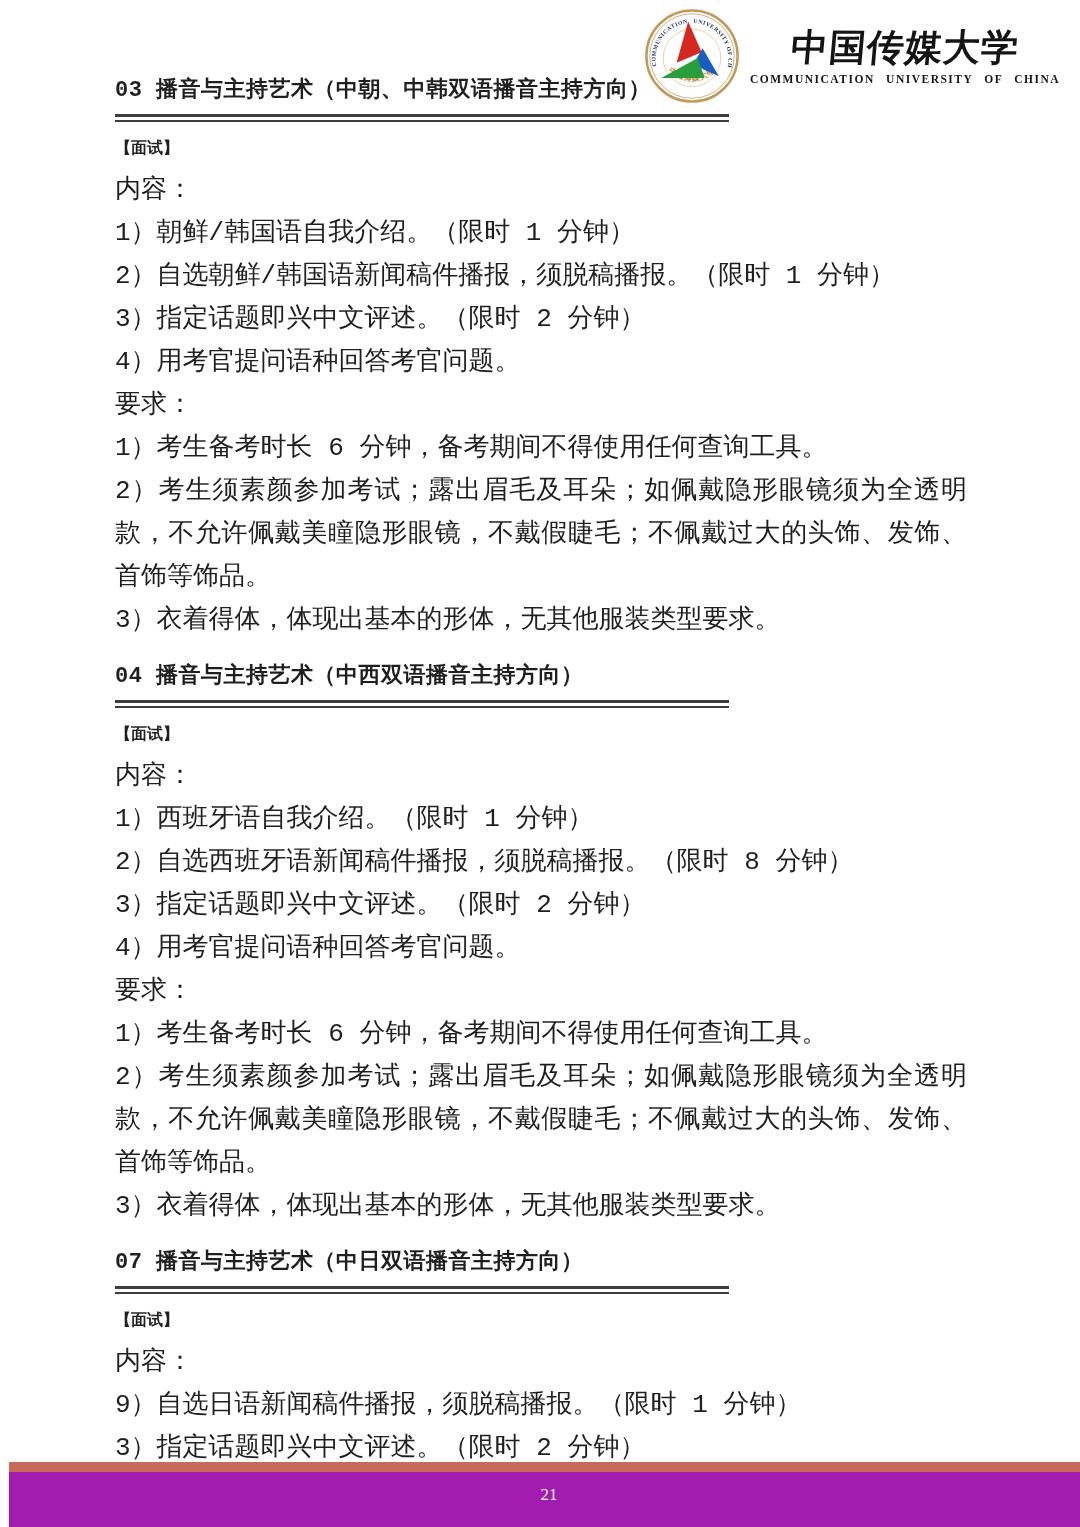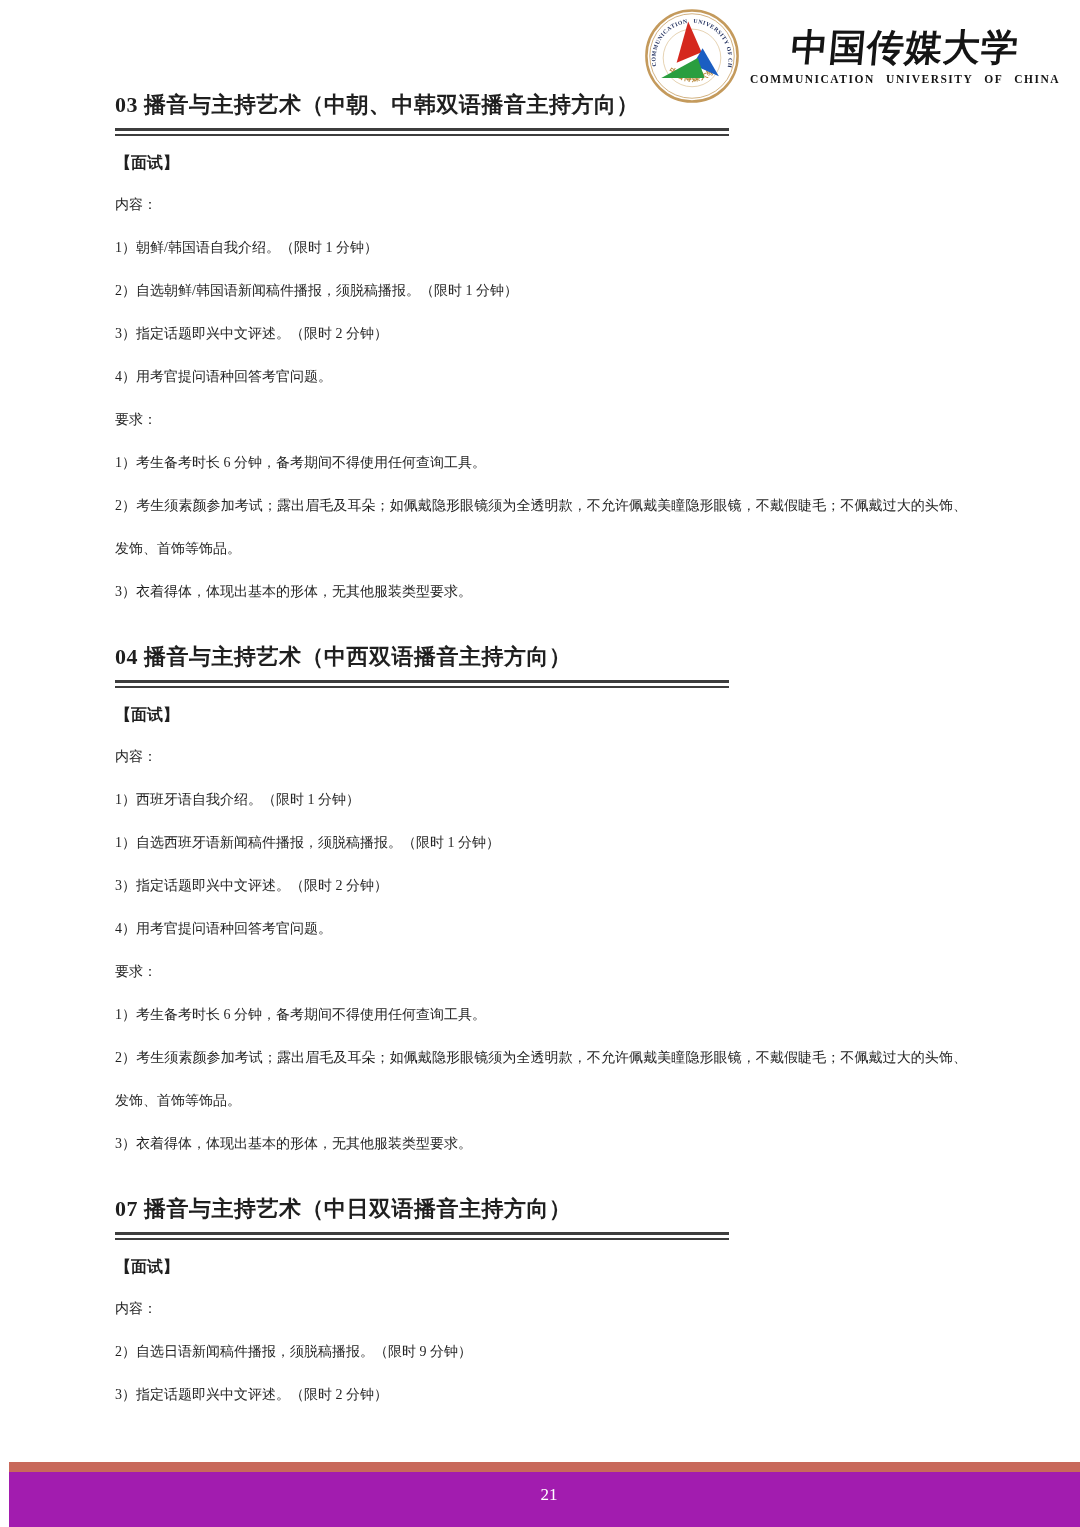--- a/index.html
+++ b/index.html
@@ -24,35 +24,35 @@
     letter-spacing:1px; color:#141414;
     transform:skewX(-5deg);
     white-space:nowrap;
   }
   .logo-en {
     font-size:11.5px; font-weight:bold; letter-spacing:1.5px;
     word-spacing:7px; color:#141414; margin-top:3px; white-space:nowrap;text-align:right;
   }
 
   
-  .content { position:absolute; left:115px; top:90px; width:852px; }
+  .content { position:absolute; left:115px; top:76px; width:852px;font-family:Liberation Mono, monospace; }
 
   .sec-title {
     font-size:22px; font-weight:bold; line-height:30px; margin:0;
     letter-spacing:0.5px;
   }
   .double-rule {
     width:614px; height:3px; margin-top:8px;
     border-top:3px solid #3d3d3d;
     border-bottom:2px solid #3d3d3d;
   }
   .exam-label { font-size:16px; font-weight:bold; line-height:30px; margin-top:12px; }
-  .body { font-size:14px; line-height:43px; margin:0; text-align:justify; }
+  .body { font-size:26px; line-height:43px; margin:0; text-align:justify; }
   .first-body { margin-top:5px; }
-  .sec + .sec { margin-top:29px; }
+  .sec + .sec { margin-top:20px; }
 
   
   .footer {
     position:absolute; left:9px; bottom:0; width:1080px; height:65px;
     background:#a21caf;
   }
   .footer-stripe { width:100%; height:10px; background:#c8695b; }
   .page-num {
     color:#ffffff; text-align:center; font-size:17px;
     margin-top:13px; font-family:"Liberation Serif",serif;
@@ -103,35 +103,35 @@
     <p class="body">2）考生须素颜参加考试；露出眉毛及耳朵；如佩戴隐形眼镜须为全透明款，不允许佩戴美瞳隐形眼镜，不戴假睫毛；不佩戴过大的头饰、发饰、首饰等饰品。</p>
     <p class="body">3）衣着得体，体现出基本的形体，无其他服装类型要求。</p>
   </div>
 
   <div class="sec">
     <h2 class="sec-title">04 播音与主持艺术（中西双语播音主持方向）</h2>
     <div class="double-rule"></div>
     <div class="exam-label">【面试】</div>
     <p class="body first-body">内容：</p>
     <p class="body">1）西班牙语自我介绍。（限时 1 分钟）</p>
-    <p class="body">1）自选西班牙语新闻稿件播报，须脱稿播报。（限时 1 分钟）</p>
+    <p class="body">2）自选西班牙语新闻稿件播报，须脱稿播报。（限时 8 分钟）</p>
     <p class="body">3）指定话题即兴中文评述。（限时 2 分钟）</p>
     <p class="body">4）用考官提问语种回答考官问题。</p>
     <p class="body">要求：</p>
     <p class="body">1）考生备考时长 6 分钟，备考期间不得使用任何查询工具。</p>
     <p class="body">2）考生须素颜参加考试；露出眉毛及耳朵；如佩戴隐形眼镜须为全透明款，不允许佩戴美瞳隐形眼镜，不戴假睫毛；不佩戴过大的头饰、发饰、首饰等饰品。</p>
     <p class="body">3）衣着得体，体现出基本的形体，无其他服装类型要求。</p>
   </div>
 
   <div class="sec">
     <h2 class="sec-title">07 播音与主持艺术（中日双语播音主持方向）</h2>
     <div class="double-rule"></div>
     <div class="exam-label">【面试】</div>
     <p class="body first-body">内容：</p>
-    <p class="body">2）自选日语新闻稿件播报，须脱稿播报。（限时 9 分钟）</p>
+    <p class="body">9）自选日语新闻稿件播报，须脱稿播报。（限时 1 分钟）</p>
     <p class="body">3）指定话题即兴中文评述。（限时 2 分钟）</p>
   </div>
 
 </div>
 
 <div class="footer">
   <div class="footer-stripe"></div>
   <div class="page-num">21</div>
 </div>
 

